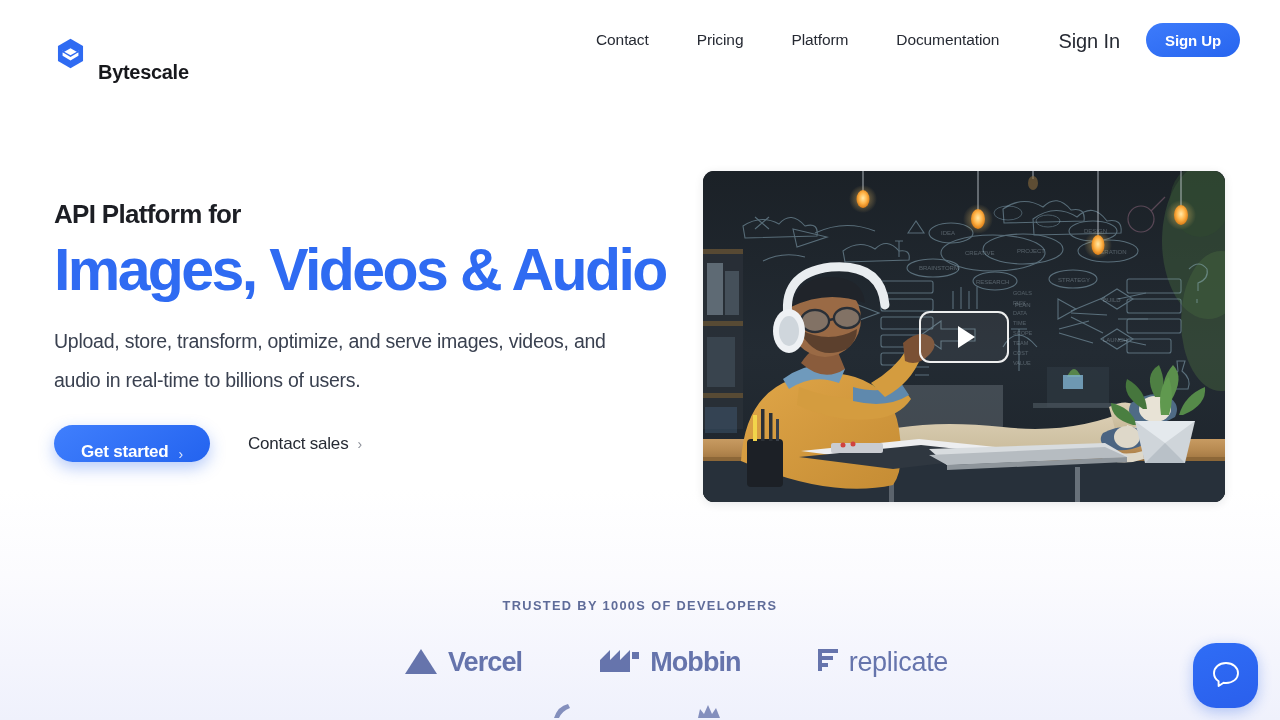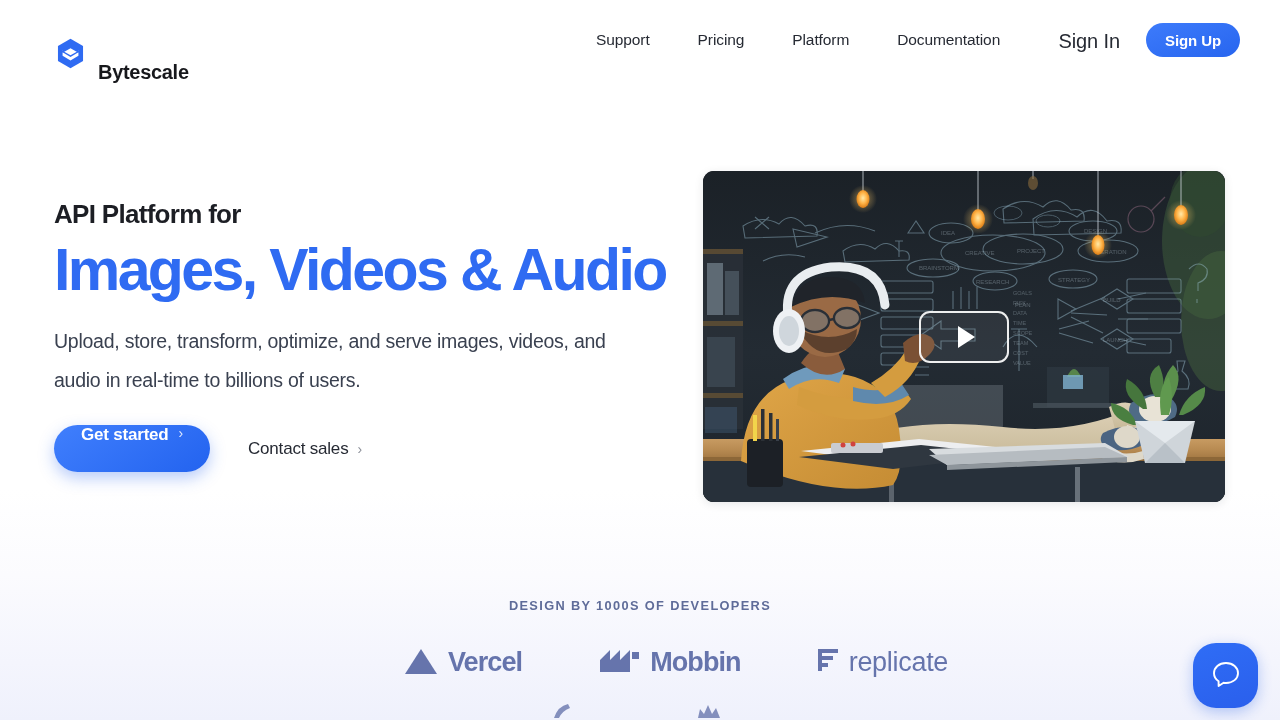--- a/index.html
+++ b/index.html
@@ -72,22 +72,22 @@
   }
   #subcopy {
     margin-top:22px;
     font-size:19.5px; color:#3a4150; line-height:1.97;
     letter-spacing:-0.25px; max-width:580px;
   }
   #cta-row {
     margin-top:26px; display:flex; align-items:center; gap:38px;
   }
   #get-started {
-    height:47px; padding:0 27px;
-    display:flex; align-items:flex-start; gap:10px;
+    height:37px; padding:0 27px;
+    display:flex; align-items:flex-end; gap:10px;
     background:linear-gradient(145deg,#407ffd 0%,#2363ef 100%);
     color:#fff; font-size:17px; font-weight:bold;
     border:none; border-radius:24px; cursor:pointer;
     box-shadow:0 6px 16px rgba(45,104,238,0.34);
     letter-spacing:-0.2px;
   }
   #get-started .chev { font-size:14px; opacity:.85; font-weight:normal; }
   #contact-sales {
     display:flex; align-items:center; gap:9px;
     font-size:17px; color:#262a33; text-decoration:none;
@@ -178,21 +178,21 @@
           <path d="M10.6 22.4 L20 27.8 L29.4 22.4 L20 17 Z" fill="#ffffff" opacity="0"></path>
           <path d="M20 24.6 L10.4 19.2 L10.4 23.6 L20 29.2 L29.6 23.6 L29.6 19.2 Z" fill="#ffffff" opacity="0"></path>
           <path d="M10.4 18.6 L20 24.2 L29.6 18.6 L29.6 22.6 L20 28.4 L10.4 22.6 Z" fill="#ffffff"></path>
           <path d="M20 9.4 L10.4 15.2 L10.4 19.2 L20 13.6 L29.6 19.2 L29.6 15.2 Z" fill="#2f6bf2"></path>
         </svg>
       </span>
       <span class="name">Bytescale</span>
     </div>
 
     <nav id="nav">
-      <a class="nav-link">Support</a>
+      <a class="nav-link">Contact</a>
       <a class="nav-link">Pricing</a>
       <a class="nav-link">Platform</a>
       <a class="nav-link">Documentation</a>
     </nav>
 
     <a id="signin">Sign In</a>
     <button id="signup">Sign Up</button>
   </div>
 
   <div id="hero-left">
@@ -436,21 +436,21 @@
         <path d="M432 250 l30 22 l30 -22 z" fill="#e4e9ed"></path>
         <path d="M442 292 l20 -20 l20 20 z" fill="#b9c1c8"></path>
       </g>
     </svg>
 
     <div id="play-btn">
       <span class="tri"></span>
     </div>
   </div>
 
-  <div id="trusted-label">DESIGN BY 1000S OF DEVELOPERS</div>
+  <div id="trusted-label">TRUSTED BY 1000S OF DEVELOPERS</div>
 
   <div id="logos">
 
     <div class="logo-item">
       <span>
         <svg width="34" height="30" viewBox="0 0 34 30" xmlns="http://www.w3.org/2000/svg">
           <path d="M17 4 L33 29 L1 29 Z" fill="#5a6aa6"></path>
         </svg>
       </span>
       <span class="logo-text">Vercel</span>

